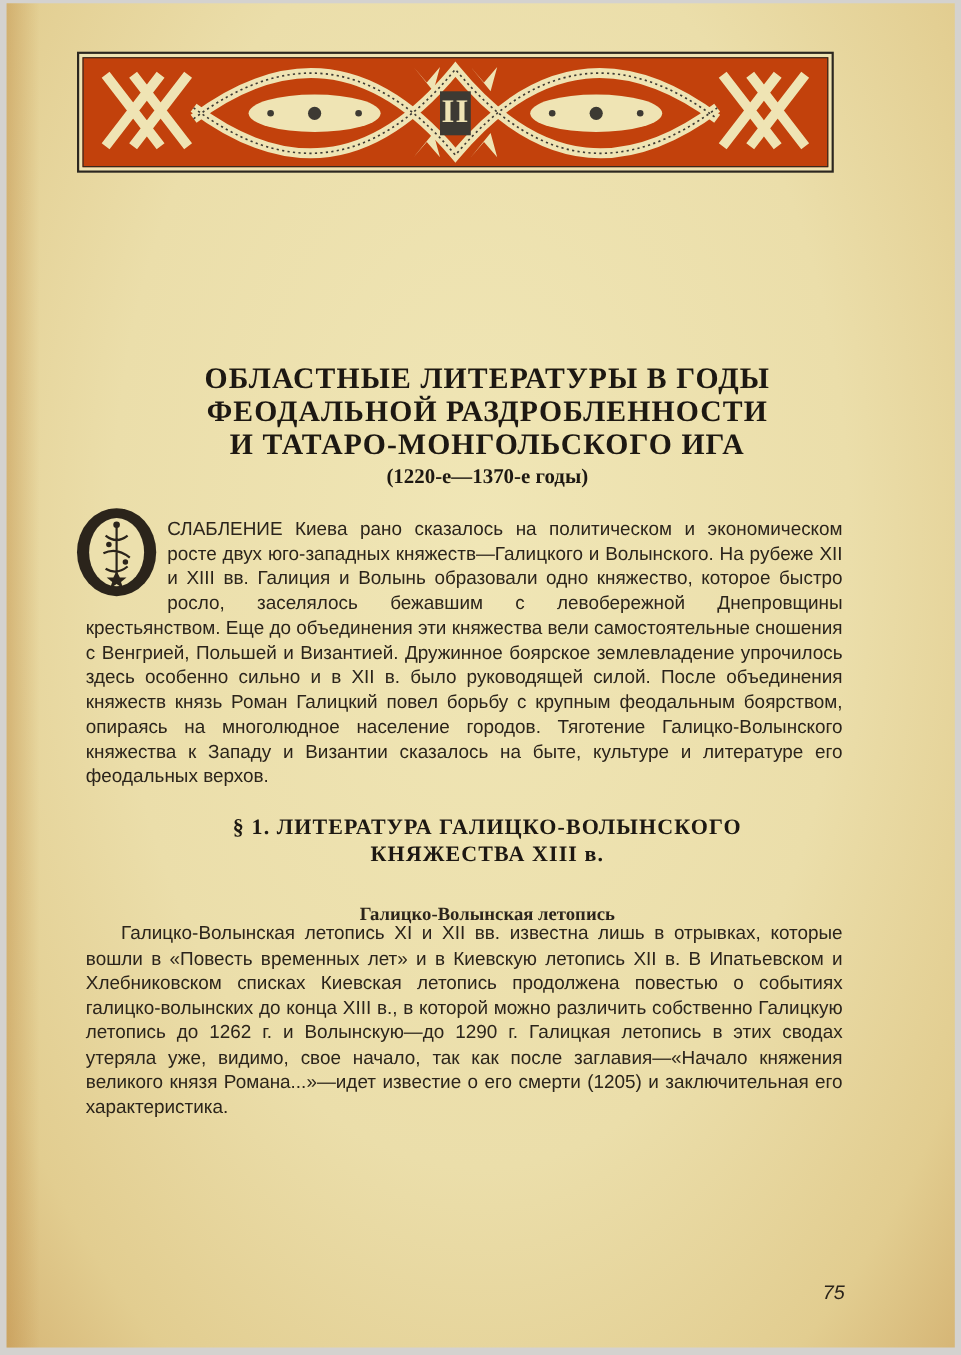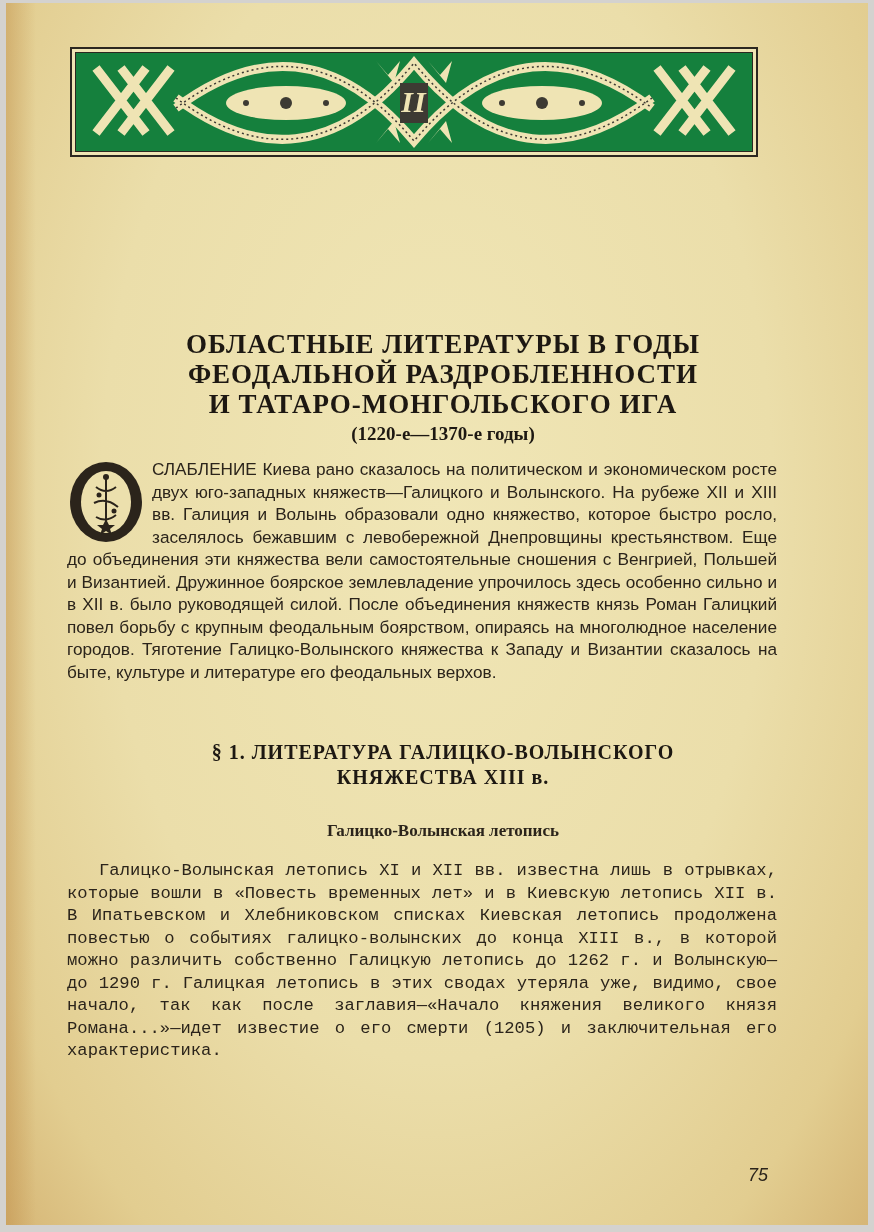--- a/index.html
+++ b/index.html
@@ -16,34 +16,34 @@
   .page::before {
     content: ""; position: absolute; left: 0; top: 0; bottom: 0; width: 30px;
     background: linear-gradient(to right, rgba(190,140,70,0.45), rgba(190,140,70,0));
   }
   .ornament {
     position: absolute; left: 64px; top: 44px; width: 688px; height: 110px;
     border: 2px solid #2c2720; box-sizing: border-box; padding: 3px; background: #efe4b4;
   }
   .ornament-inner {
     width: 100%; height: 100%; box-sizing: border-box; border: 1.5px solid #2c2720;
-    background: #15803d; position: relative; overflow: hidden; font-style: italic;
+    background: #c2410c; position: relative; overflow: hidden;
   }
   .ornament svg { position: absolute; left: 0; top: 0; width: 100%; height: 100%; }
   .title-block { position: absolute; left: 0; top: 326px; width: 874px; text-align: center; }
   .title-line {
     font-weight: bold; font-size: 27px; letter-spacing: 1px; line-height: 30px; color: #1d1812;
   }
   .title-years { font-weight: bold; font-size: 19px; margin-top: 4px; color: #1d1812; }
   .body-text {
     position: absolute; left: 60px; width: 712px;
     font-family: "Liberation Sans", sans-serif; font-stretch: condensed;
     font-size: 17.2px; line-height: 22.5px; text-align: justify; color: #2b241b;
   }
-  .body-text p { margin: 1px; }
+  .body-text p { margin: 12px; }
   .indent { text-indent: 32px; }
   .dropcap-wrap { position: absolute; left: 60px; top: 454px; width: 712px; }
   .dropcap {
     float: left; width: 80px; height: 86px; margin-right: 6px; margin-top: 2px;
   }
   .section-title {
     position: absolute; left: 0; width: 874px; text-align: center;
     font-weight: bold; font-size: 20px; letter-spacing: 1px; line-height: 25px; color: #1d1812;
   }
   .subsection {
@@ -119,18 +119,18 @@
     <p>СЛАБЛЕНИЕ Киева рано сказалось на политическом и экономическом росте двух юго-западных княжеств—Галицкого и Волынского. На рубеже XII и XIII вв. Галиция и Волынь образовали одно княжество, которое быстро росло, заселялось бежавшим с левобережной Днепровщины крестьянством. Еще до объединения эти княжества вели самостоятельные сношения с Венгрией, Польшей и Византией. Дружинное боярское землевладение упрочилось здесь особенно сильно и в XII в. было руководящей силой. После объединения княжеств князь Роман Галицкий повел борьбу с крупным феодальным боярством, опираясь на многолюдное население городов. Тяготение Галицко-Волынского княжества к Западу и Византии сказалось на быте, культуре и литературе его феодальных верхов.</p>
   </div>
 
   <div class="section-title" style="top:737px;">
     <div>§ 1. ЛИТЕРАТУРА ГАЛИЦКО-ВОЛЫНСКОГО</div>
     <div>КНЯЖЕСТВА XIII в.</div>
   </div>
 
   <div class="subsection" style="top:818px;">Галицко-Волынская летопись</div>
 
-  <div class="body-text" style="top:856px;font-family:Liberation Mono, monospace;">
+  <div class="body-text" style="top:822px;">
     <p class="indent">Галицко-Волынская летопись XI и XII вв. известна лишь в отрывках, которые вошли в «Повесть временных лет» и в Киевскую летопись XII в. В Ипатьевском и Хлебниковском списках Киевская летопись продолжена повестью о событиях галицко-волынских до конца XIII в., в которой можно различить собственно Галицкую летопись до 1262 г. и Волынскую—до 1290 г. Галицкая летопись в этих сводах утеряла уже, видимо, свое начало, так как после заглавия—«Начало княжения великого князя Романа...»—идет известие о его смерти (1205) и заключительная его характеристика.</p>
   </div>
 
   <div class="page-num">75</div>
 </div>
 
 </body></html>

